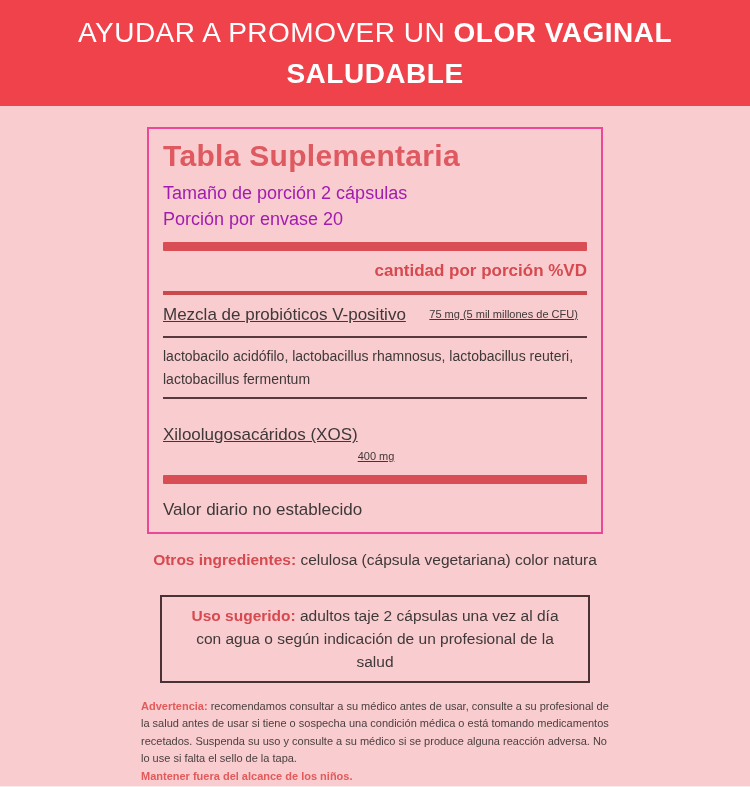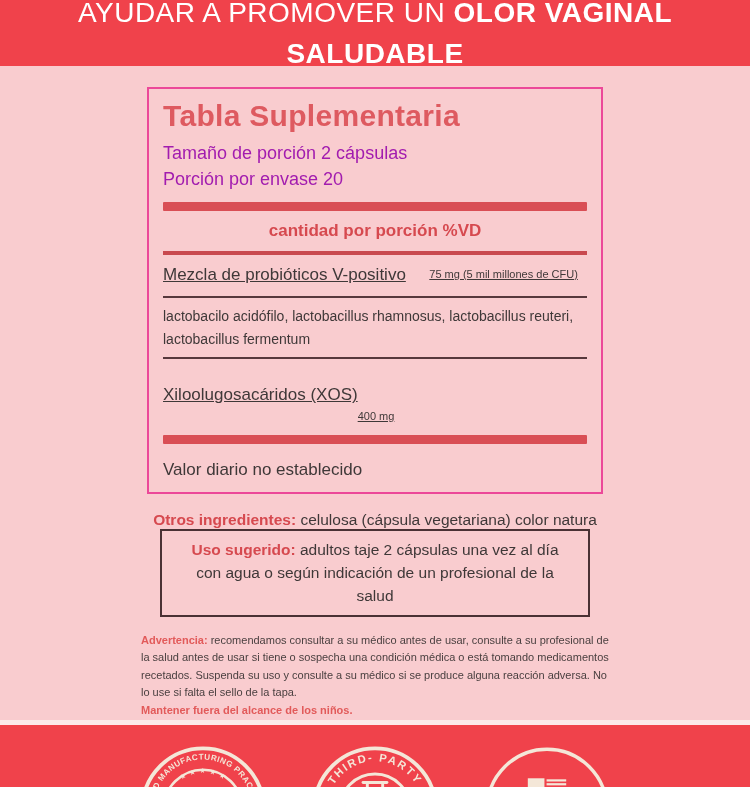--- a/index.html
+++ b/index.html
@@ -5,54 +5,54 @@
   html, body { margin: 0; padding: 0; }
   body {
     width: 750px; height: 787px;
     font-family: "Liberation Sans", sans-serif;
     -webkit-font-smoothing: antialiased;
   }
   .page { width: 750px; height: 787px; display: flex; flex-direction: column; overflow: hidden; }
 
   
   .top-banner {
-    height: 66px; background: #F0424B; color: #FFFFFF;
+    height: 106px; background: #F0424B; color: #FFFFFF;
     display: flex; flex-direction: column; justify-content: center; align-items: center;
     text-align: center; flex: 0 0 auto;
   }
   .banner-line { font-size: 28px; line-height: 41px; letter-spacing: 0.5px; font-weight: 400; }
   .banner-line .bold, .banner-line.bold { font-weight: 700; }
 
   
   .pink-section { flex: 1 1 auto; background: #F9CCCF; padding-top: 21px; }
 
   .supp-table {
     width: 456px; margin: 0 auto; box-sizing: border-box;
     border: 2px solid #ec4899; padding: 8px 14px 12px;
     color: #3F3838;
   }
   .table-title { font-size: 30px; font-weight: 700; color: #DE5A60; margin: 2px 0 7px; letter-spacing: 0.3px; }
   .serving { font-size: 18px; line-height: 1.45; color: #a21caf; }
   .bar-thick { height: 9px; background: #D94E55; border-radius: 1px; margin: 10px 0; }
-  .col-header { text-align: center; font-size: 17px; font-weight: 700; color: #D6494F; margin: 4px 0 10px; }
+  .col-header { text-align: right; font-size: 17px; font-weight: 700; color: #D6494F; margin: 4px 0 10px; }
   .line-red { height: 4px; background: #C9494F; margin: 0 0 6px; }
   .row { font-size: 17px; color: #3F3838; }
   .row.flex { display: flex; justify-content: flex-start; align-items: center; text-decoration: underline; }
   .row .name { padding: 4px 0; }
   .row .amount { width: 172px; text-align: right; font-size: 11px; line-height: 1.45; color: #3F3838; }
   .row .amount.nowrap { white-space: nowrap; width: auto; margin-top: 43px; }
   .divider { height: 2px; background: #57383C; margin: 7px 0; }
   .mix-names { font-size: 14px; line-height: 1.6; padding: 3px 0; }
   .footnote { font-size: 17px; padding-top: 6px; color: #3F3838; }
 
   .other-ing { text-align: center; margin-top: 17px; font-size: 15.5px; color: #3F3838; }
   .red-label { color: #D6494F; font-weight: 700; }
 
   .use-box {
-    width: 430px; margin: 0 auto 0; box-sizing: border-box;
+    width: 430px; margin: 26px auto 0; box-sizing: border-box;
     border: 2px solid #4A3134; text-align: center;
     font-size: 15.5px; line-height: 1.5; color: #3F3838; padding: 7px 16px;
   }
 
   .warning { width: 468px; margin: 15px auto 0; font-size: 11px; line-height: 1.6; color: #4A4040; }
   .warn-label { color: #E25A5A; font-weight: 700; }
   .keep-away { color: #E25A5A; font-weight: 700; }
 
   .separator { height: 5px; background: #FCE9EA; flex: 0 0 auto; }
 

